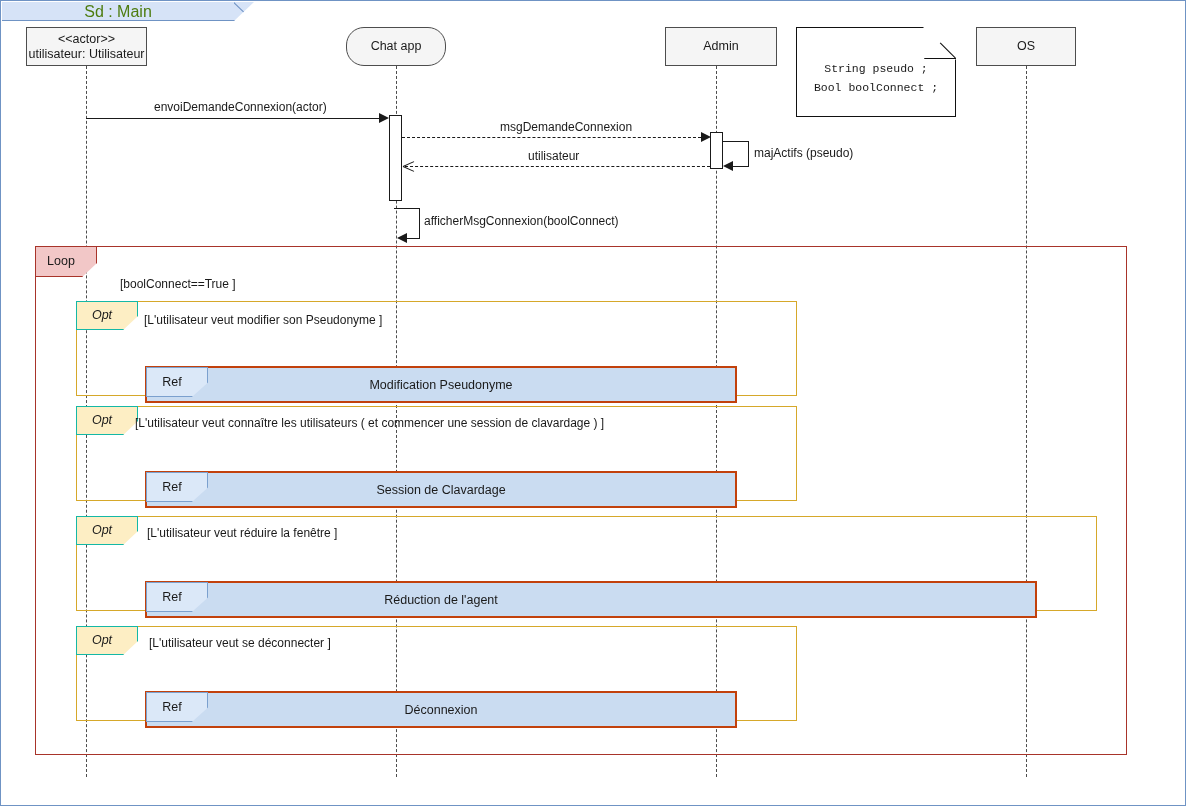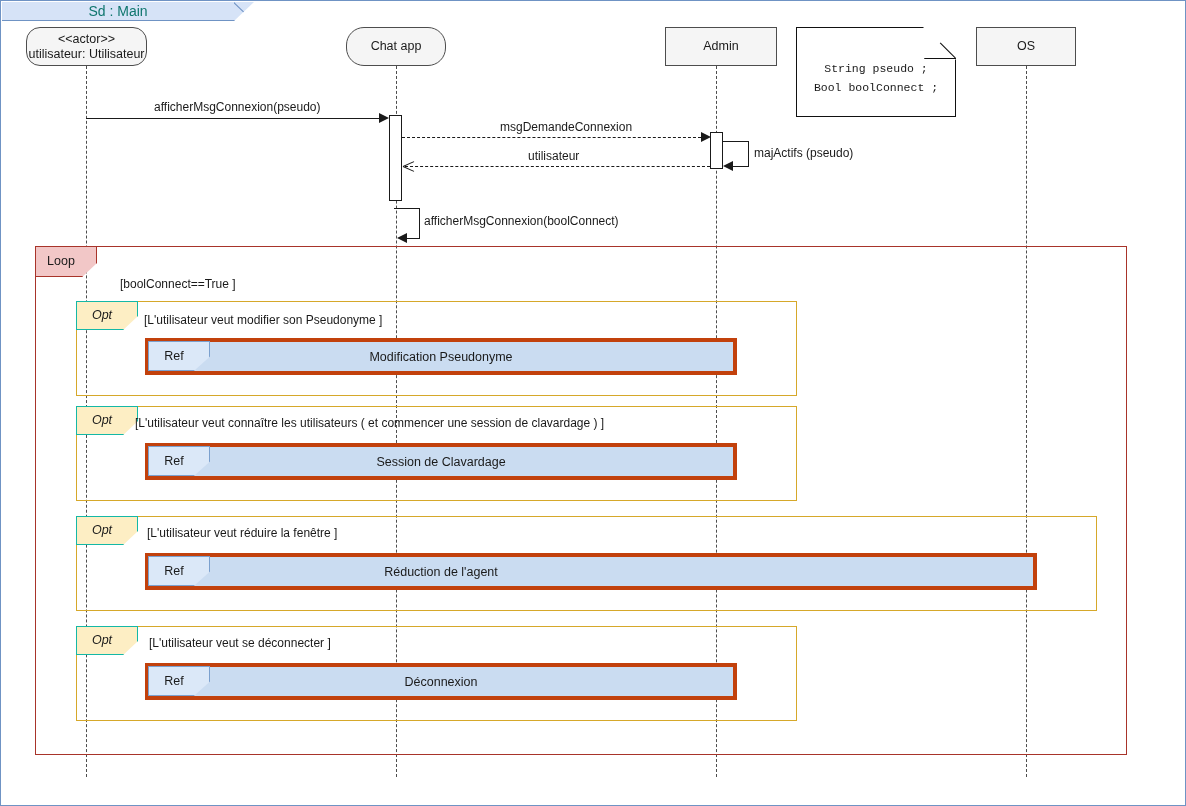--- a/index.html
+++ b/index.html
@@ -22,22 +22,22 @@
     left:1px;top:1px;
     height:19px;
     background:#d6e3f7;
     border-bottom:1px solid #6f93c4;
     box-sizing:border-box;
   }
   .frame-tab .tab-label{
     position:absolute;
     left:0;top:0;right:0;
     text-align:center;
-    font-size:14px;
-    color:#0f766e;
+    font-size:16px;
+    color:#4d7c0f;
     line-height:19px;
     white-space:nowrap;
   }
   .frame-tab-notch{
     position:absolute;
     top:1px;
     width:20px;height:19px;
     background:#d6e3f7;
     border-bottom:1px solid #6f93c4;
     box-sizing:border-box;
@@ -209,21 +209,22 @@
     font-size:12px;
     color:#1a1a1a;
     white-space:nowrap;
     line-height:14px;
   }
   
   .refblk{
     position:absolute;
     box-sizing:border-box;
     background:#cadcf1;
-    border:4px solid #c2410c;
+    border:2px solid #c2410c;
+    margin-top:28px;
   }
   .ref-tab{
     position:absolute;
     left:-1px;top:-1px;
     width:62px;height:30px;
     background:#dbe8f8;
     border:1px solid #7ba0ce;
     box-sizing:border-box;
     clip-path:polygon(0 0,100% 0,100% 52%,74% 100%,0 100%);
     font-size:12.5px;
@@ -244,21 +245,21 @@
 </head>
 <body>
 
 <div id="canvas">
 
   <div class="frame-tab" style="left:1px;top:1px;width:232px;">
     <div class="tab-label">Sd :  Main</div>
   </div>
   <div class="frame-tab-notch" style="left:233px;"></div>
 
-  <div class="ll-box" style="left:25px;top:26px;width:121px;height:39px;border-radius:14px;">
+  <div class="ll-box" style="left:25px;top:26px;width:121px;height:39px;">
     <div>&lt;&lt;actor&gt;&gt;</div>
     <div>utilisateur: Utilisateur</div>
   </div>
   <div class="ll-line" style="left:85px;top:65px;height:711px;"></div>
 
   <div class="ll-box" style="left:345px;top:26px;width:100px;height:39px;border-radius:18px;">
     <div>Chat app</div>
   </div>
   <div class="ll-line" style="left:395px;top:65px;height:711px;"></div>
 
@@ -277,21 +278,21 @@
     <div class="note-fold"></div>
     <div class="note-body" style="top:31px;font-family:Liberation Mono, monospace;">String pseudo ;
 Bool boolConnect ;</div>
   </div>
 
   <div class="activation" style="left:388px;top:114px;width:13px;height:86px;"></div>
   <div class="activation" style="left:709px;top:131px;width:13px;height:37px;"></div>
 
   <div class="msg-line" style="left:85px;top:117px;width:294px;"></div>
   <div class="arrow-right" style="left:378px;top:112px;"></div>
-  <div class="msg-label" style="left:153px;top:99px;">afficherMsgConnexion(pseudo)</div>
+  <div class="msg-label" style="left:153px;top:99px;">envoiDemandeConnexion(actor)</div>
 
   <div class="msg-line dashed" style="left:401px;top:136px;width:299px;"></div>
   <div class="arrow-right" style="left:700px;top:131px;"></div>
   <div class="msg-label" style="left:499px;top:119px;">msgDemandeConnexion</div>
 
   <div class="msg-line dashed" style="left:404px;top:165px;width:305px;"></div>
   <div class="arrow-left-open" style="left:402px;top:160px;"></div>
   <div class="msg-label" style="left:527px;top:148px;">utilisateur</div>
 
   <div class="msg-line" style="left:722px;top:140px;width:26px;"></div>

